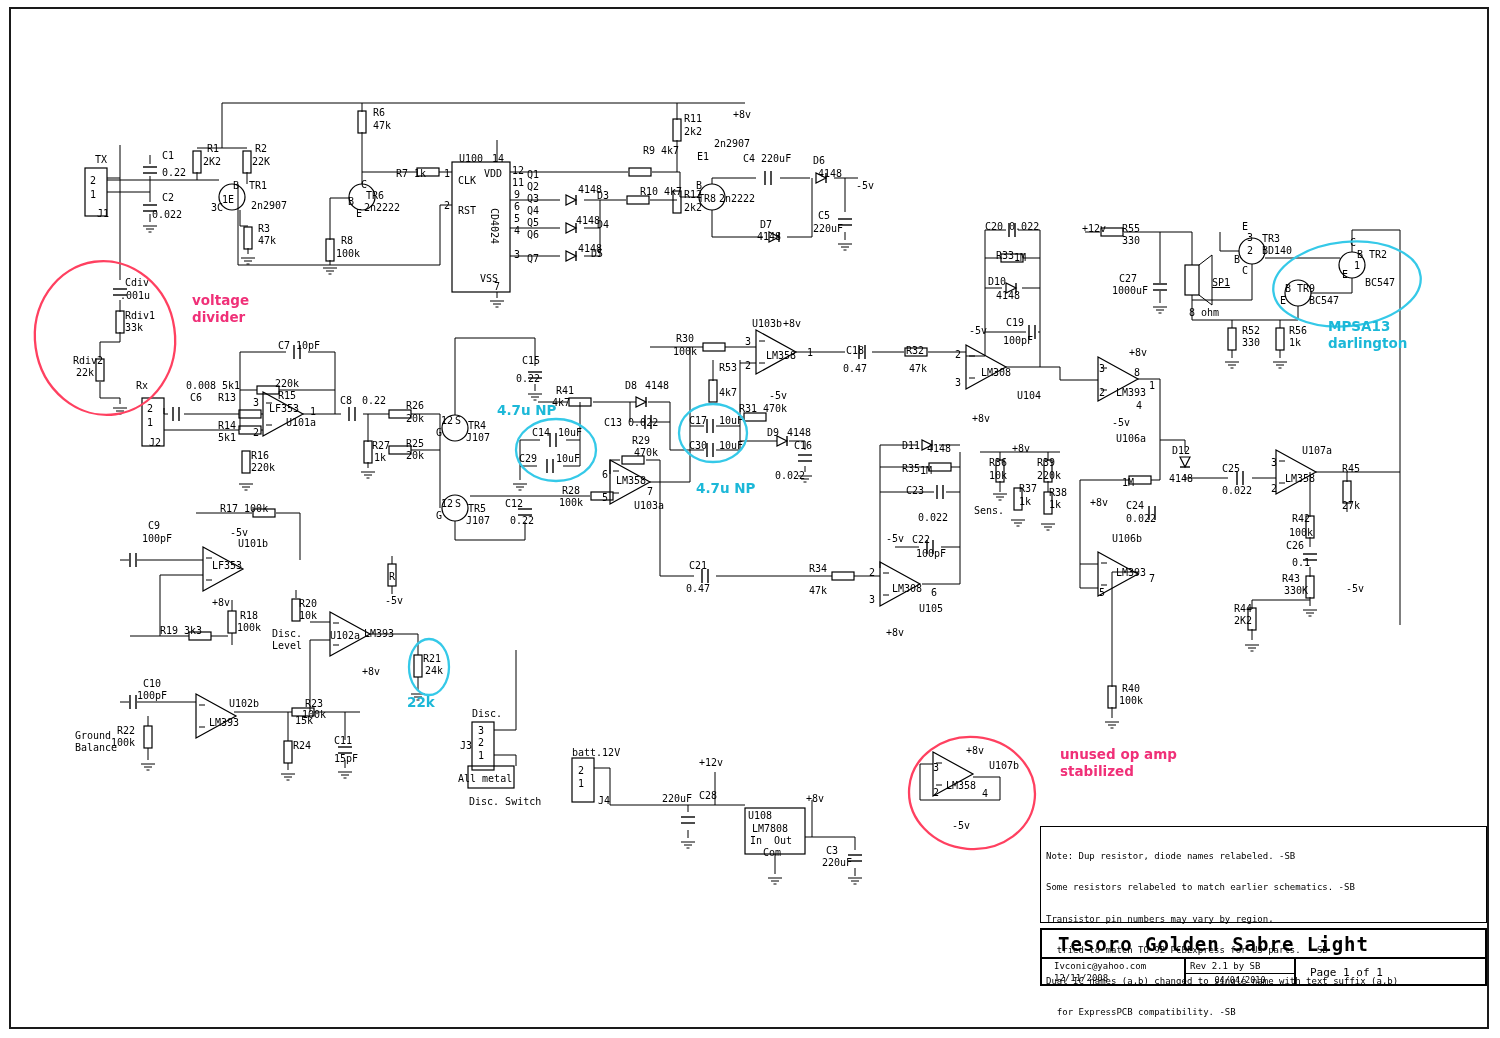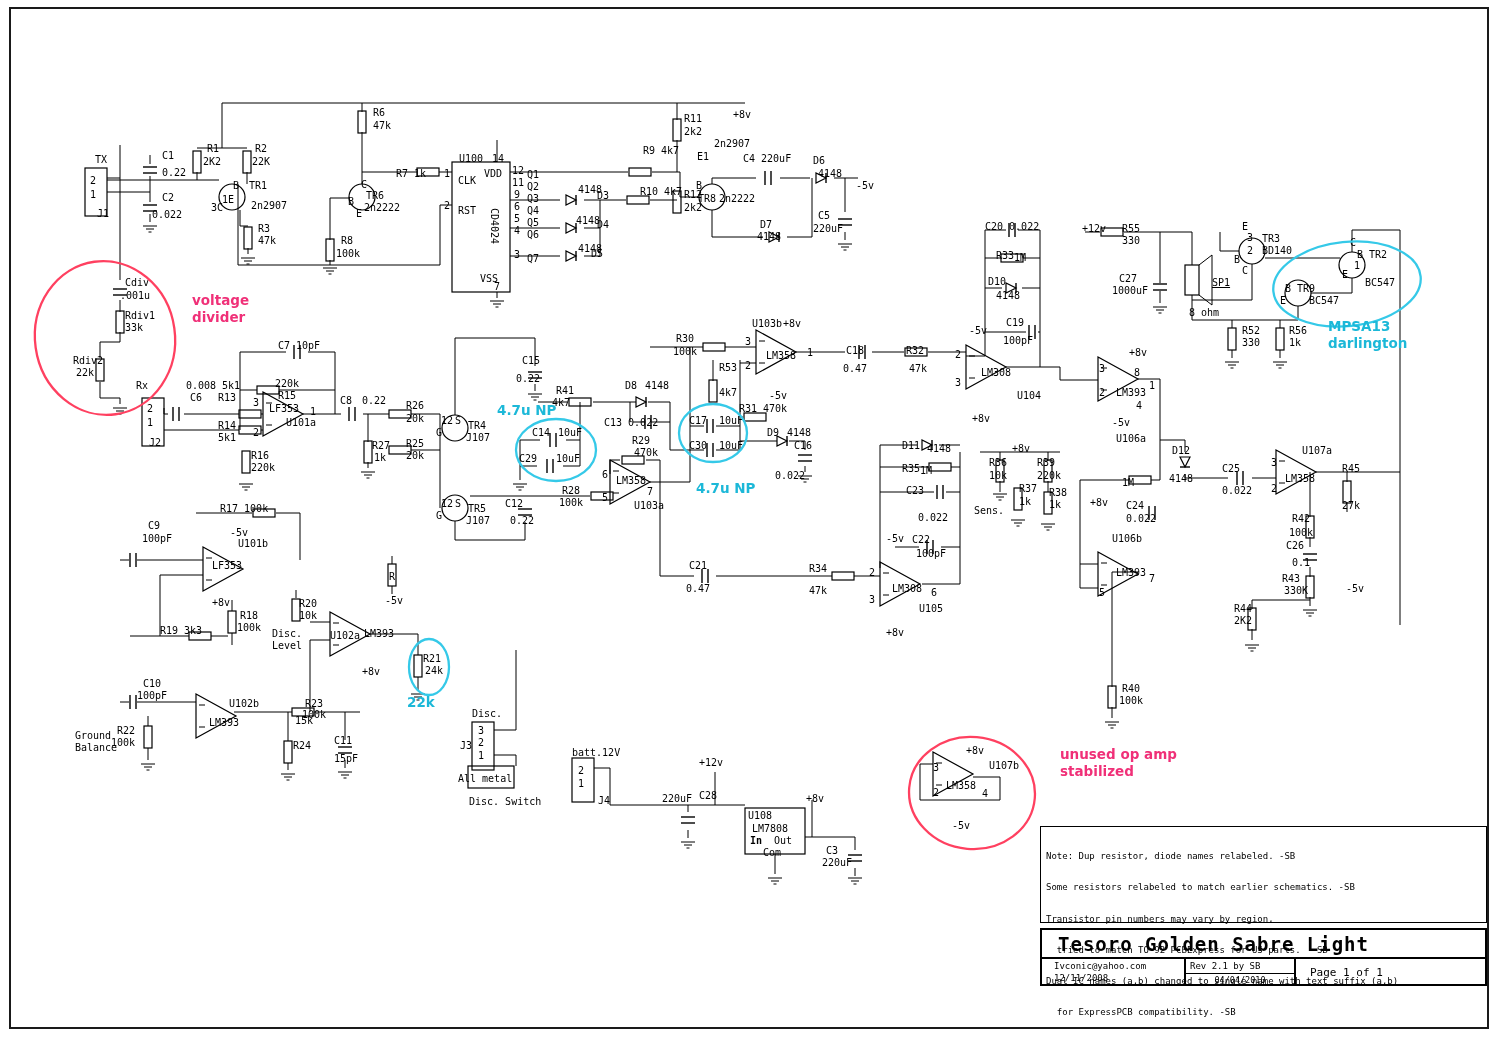--- a/index.html
+++ b/index.html
@@ -887,21 +887,21 @@
     <span class="lbl" style="left: 1289px; top: 338px;">1k</span>
     <span class="lbl" style="left: 572px; top: 748px;">batt.12V</span>
     <span class="lbl" style="left: 578px; top: 766px;">2</span>
     <span class="lbl" style="left: 578px; top: 779px;">1</span>
     <span class="lbl" style="left: 598px; top: 796px;">J4</span>
     <span class="lbl" style="left: 699px; top: 758px;">+12v</span>
     <span class="lbl" style="left: 662px; top: 794px;">220uF</span>
     <span class="lbl" style="left: 699px; top: 791px;">C28</span>
     <span class="lbl" style="left: 748px; top: 811px;">U108</span>
     <span class="lbl" style="left: 752px; top: 824px;">LM7808</span>
-    <span class="lbl" style="left: 750px; top: 836px; font-weight: bold;">In</span>
+    <span class="lbl" style="left: 750px; top: 836px;">In</span>
     <span class="lbl" style="left: 774px; top: 836px;">Out</span>
     <span class="lbl" style="left: 763px; top: 848px;">Com</span>
     <span class="lbl" style="left: 806px; top: 794px;">+8v</span>
     <span class="lbl" style="left: 826px; top: 846px;">C3</span>
     <span class="lbl" style="left: 822px; top: 858px;">220uF</span>
     <span class="lbl" style="left: 933px; top: 763px;">3</span>
     <span class="lbl" style="left: 966px; top: 746px;">+8v</span>
     <span class="lbl" style="left: 989px; top: 761px;">U107b</span>
     <span class="lbl" style="left: 933px; top: 788px;">2</span>
     <span class="lbl" style="left: 946px; top: 781px;">LM358</span>

